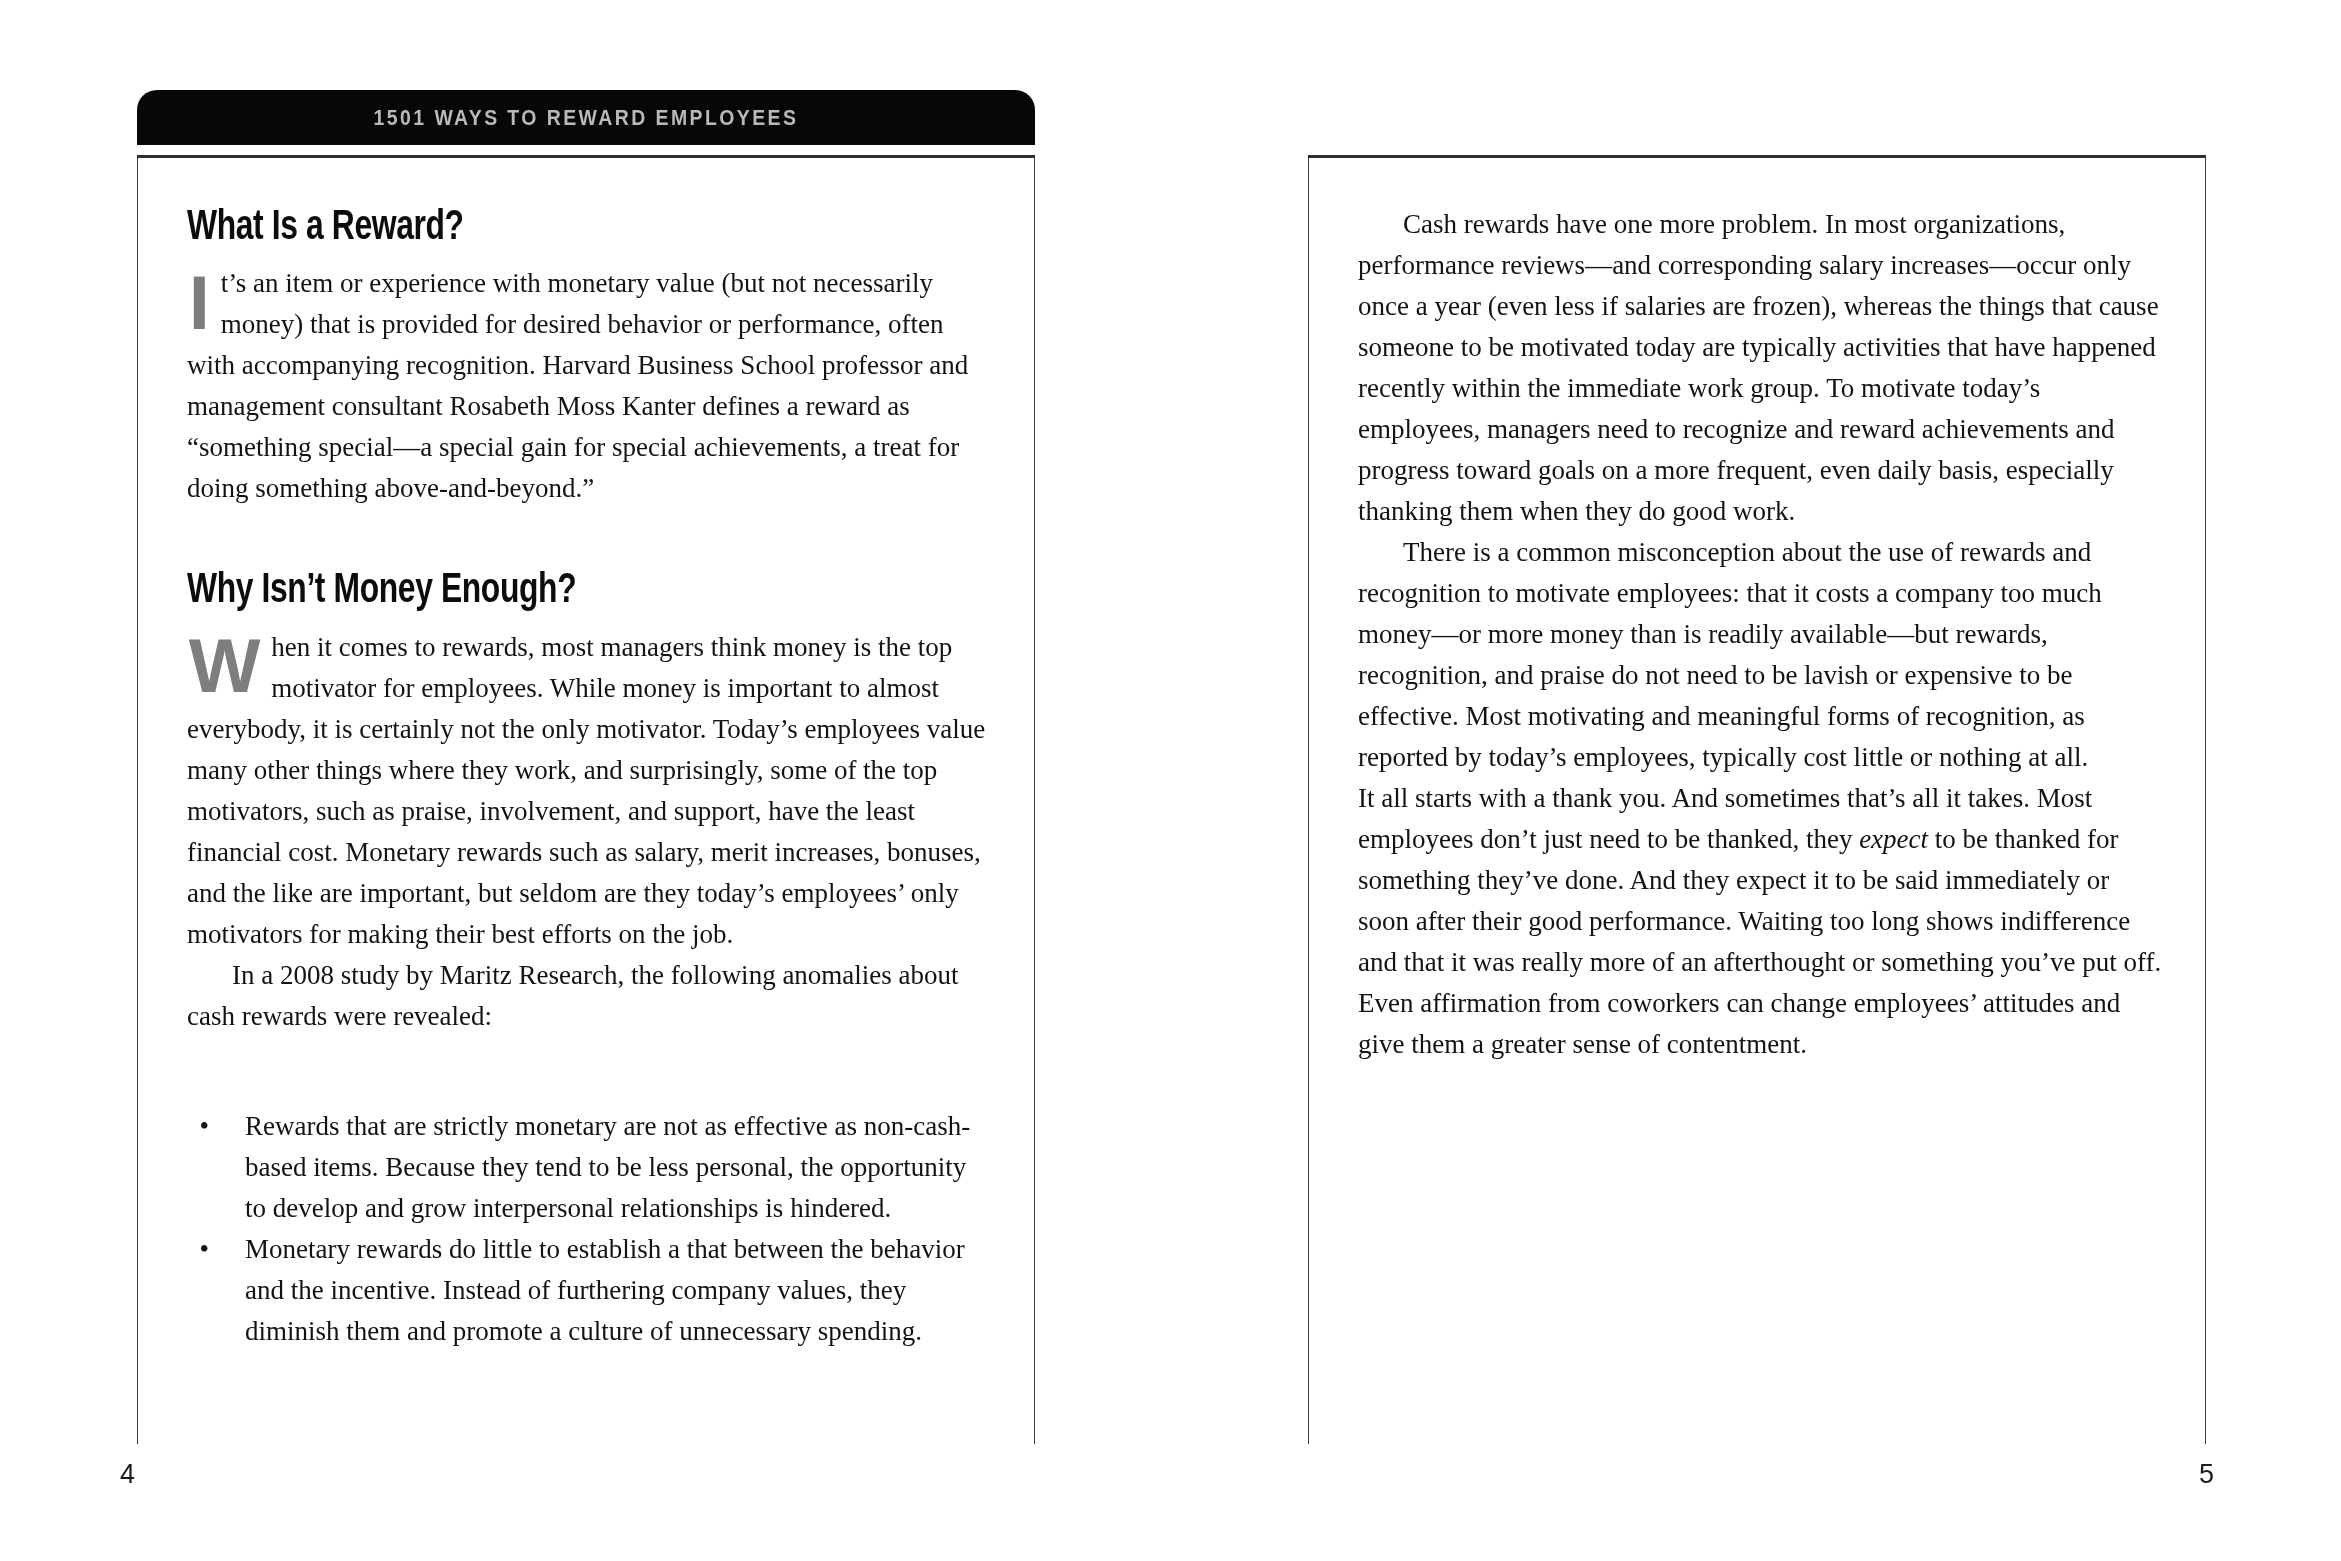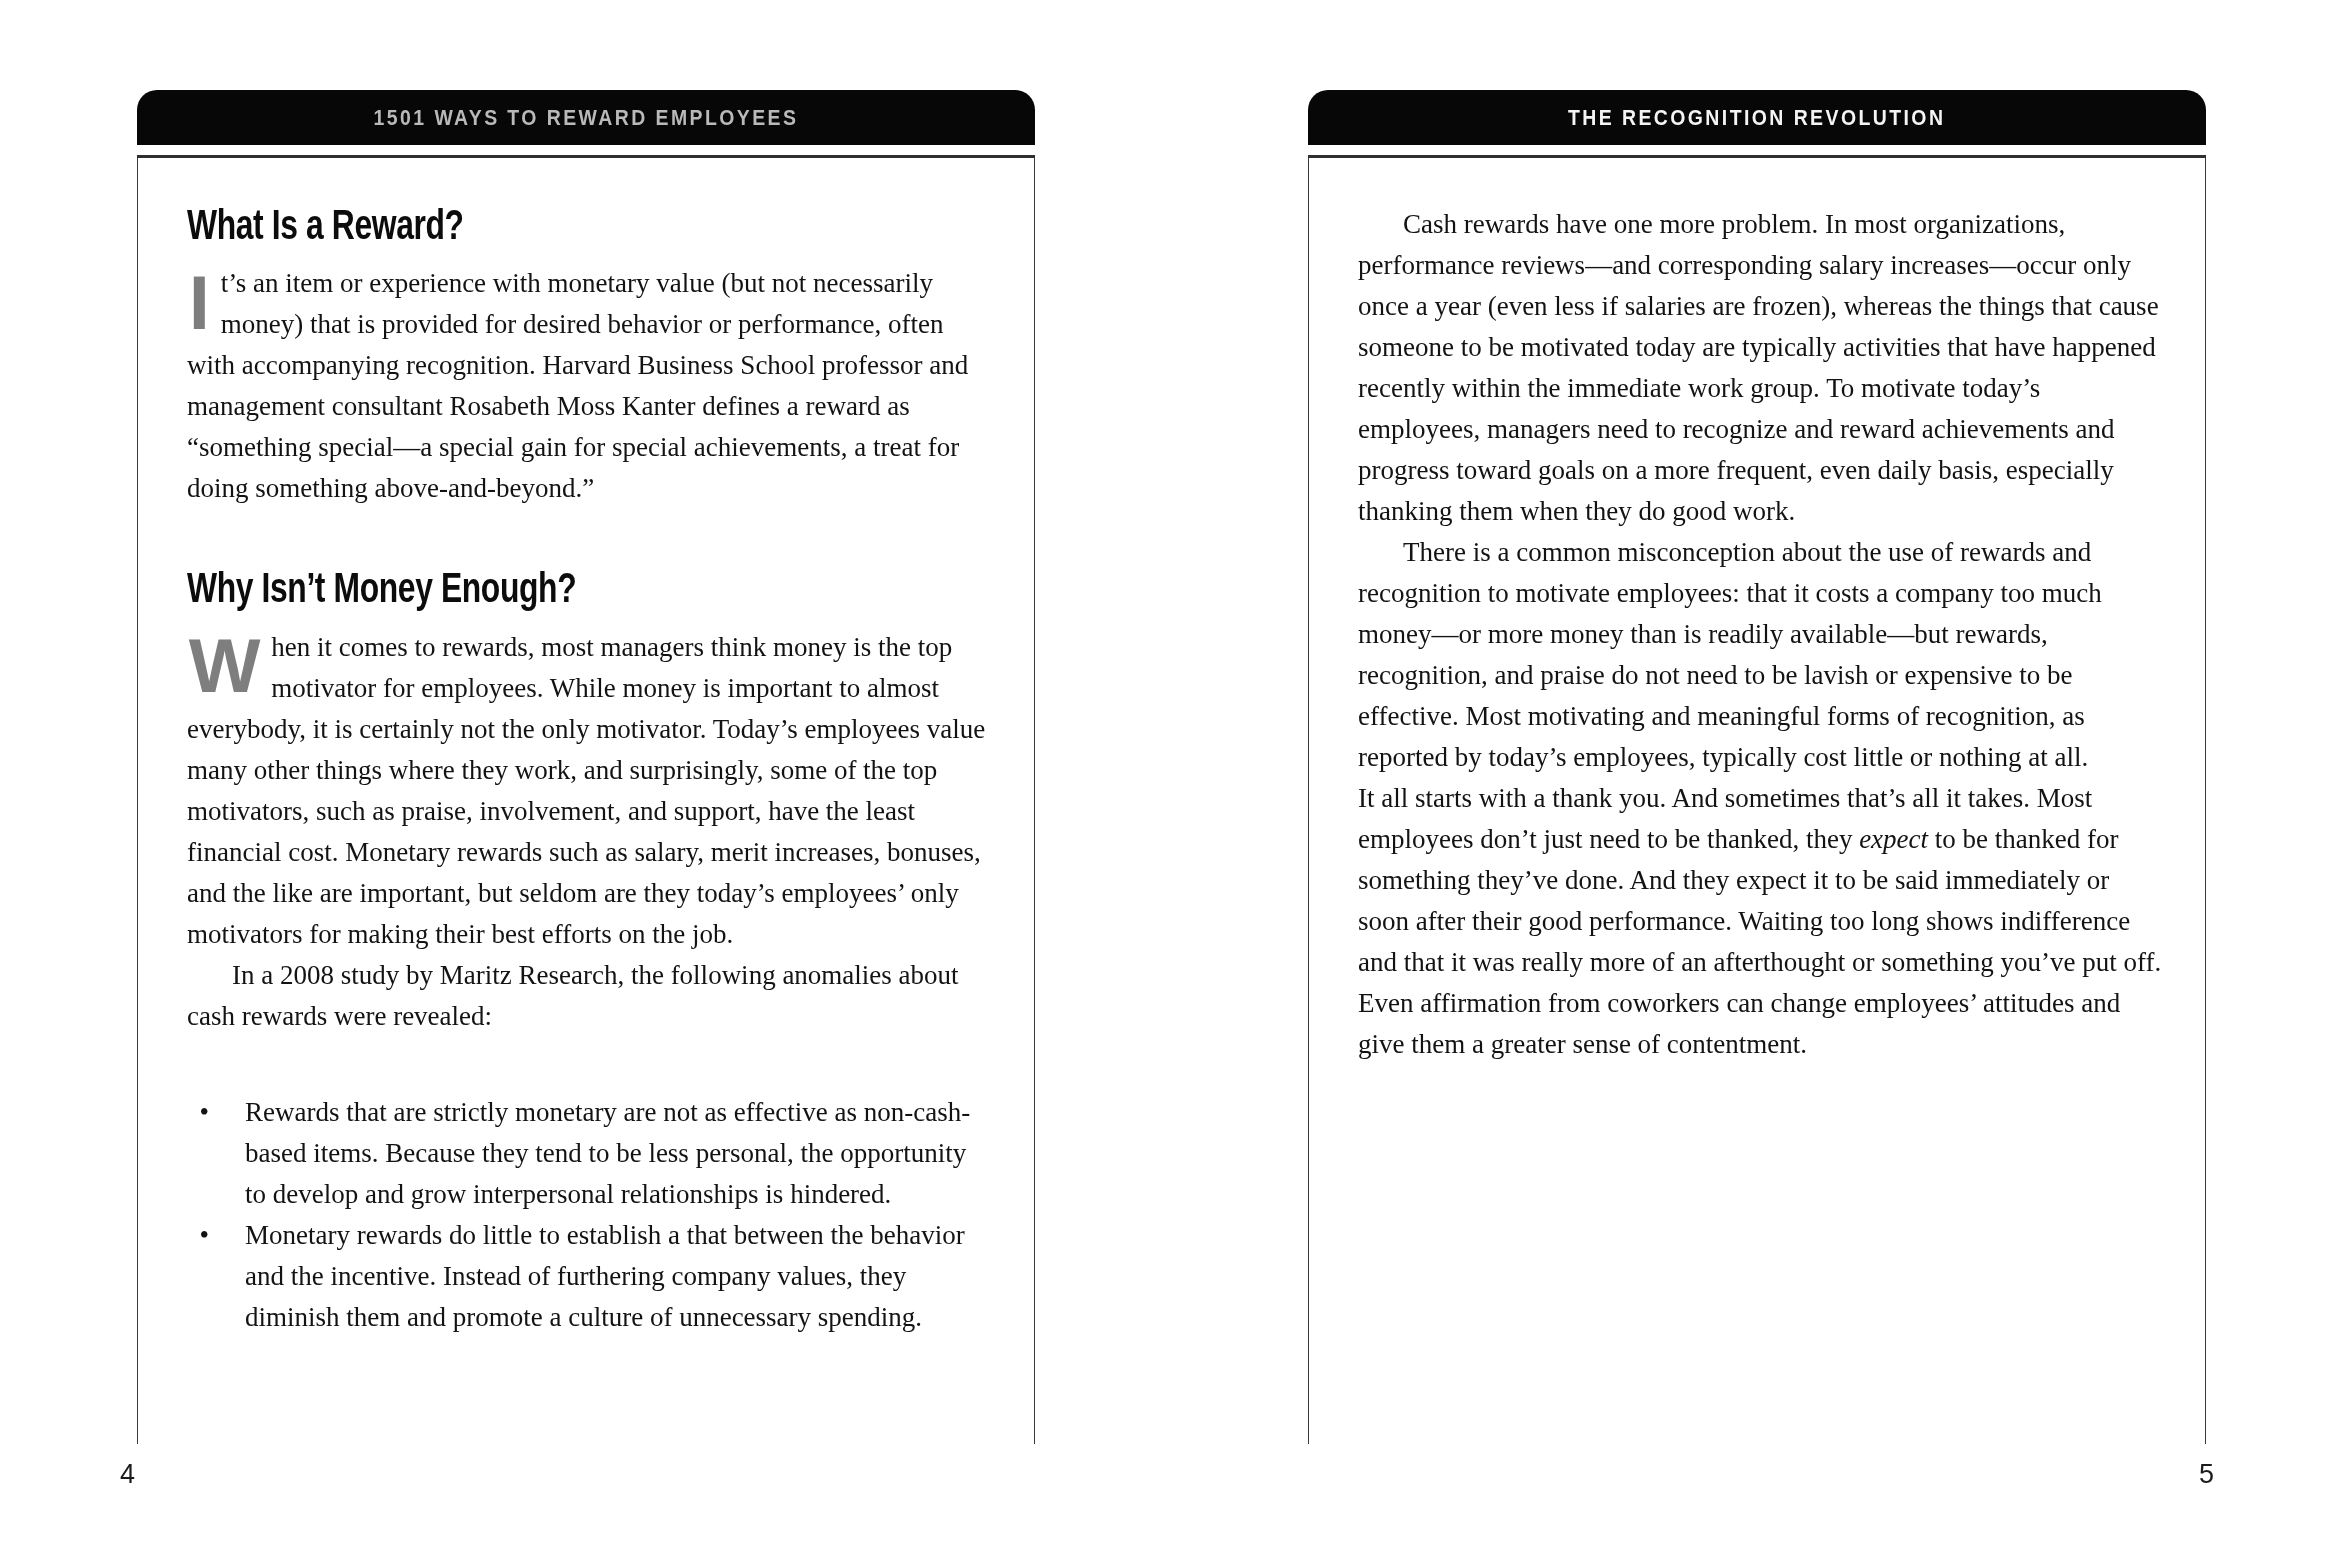--- a/index.html
+++ b/index.html
@@ -86,21 +86,21 @@
     float:left;
     font-family:"Liberation Sans", sans-serif;
     font-weight:700;
     font-size:76px;
     line-height:68px;
     height:74px;
     color:#7e7e7e;
     margin:5.4px 10.8px 0 1.8px;
   }
 
-  ul.bullets { list-style:none; margin-top:55px; }
+  ul.bullets { list-style:none; margin-top:69px; }
   ul.bullets li {
     position:relative;
     padding-left:58px;
     font-size:27px;
     line-height:41px;
   }
   ul.bullets li::before {
     content:"\2022";
     position:absolute; left:12.6px; top:0;
     font-size:27px; line-height:41px;
@@ -135,23 +135,20 @@
     <p><span class="dropcap">W</span><span>hen it comes to rewards, most managers think money is the top motivator for employees. While money is important to almost everybody, it is certainly not the only motivator. Today’s employees value many other things where they work, and surprisingly, some of the top motivators, such as praise, involvement, and support, have the least financial cost. Monetary rewards such as salary, merit increases, bonuses, and the like are important, but seldom are they today’s employees’ only motivators for making their best efforts on the job.</span></p>
     <p class="indent">In a 2008 study by Maritz Research, the following anomalies about cash rewards were revealed:</p>
     <ul class="bullets">
       <li>Rewards that are strictly monetary are not as effective as non-cash-based items. Because they tend to be less personal, the opportunity to develop and grow interpersonal relationships is hindered.</li>
       <li>Monetary rewards do little to establish a that between the behavior and the incentive. Instead of furthering company values, they diminish them and promote a culture of unnecessary spending.</li>
     </ul>
   </div>
 </div>
 
 <div class="page" id="page-right">
-  <div class="bar">
-    <span class="bar-label">THE RECOGNITION REVOLUTION</span>
-  </div>
   <div class="hrule"></div>
   <div class="frame"></div>
   <div class="content">
     <p class="indent first">Cash rewards have one more problem. In most organizations, performance reviews—and corresponding salary increases—occur only once a year (even less if salaries are frozen), whereas the things that cause someone to be motivated today are typically activities that have happened recently within the immediate work group. To motivate today’s employees, managers need to recognize and reward achievements and progress toward goals on a more frequent, even daily basis, especially thanking them when they do good work.</p>
     <p class="indent">There is a common misconception about the use of rewards and recognition to motivate employees: that it costs a company too much money—or more money than is readily available—but rewards, recognition, and praise do not need to be lavish or expensive to be effective. Most motivating and meaningful forms of recognition, as reported by today’s employees, typically cost little or nothing at all.</p>
     <p><span>It all starts with a thank you. And sometimes that’s all it takes. Most employees don’t just need to be thanked, they </span><span class="it">expect</span><span> to be thanked for something they’ve done. And they expect it to be said immediately or soon after their good performance. Waiting too long shows indifference and that it was really more of an afterthought or something you’ve put off. Even affirmation from coworkers can change employees’ attitudes and give them a greater sense of contentment.</span></p>
   </div>
 </div>
 
 <div class="pagenum" id="pagenum-left">4</div>

